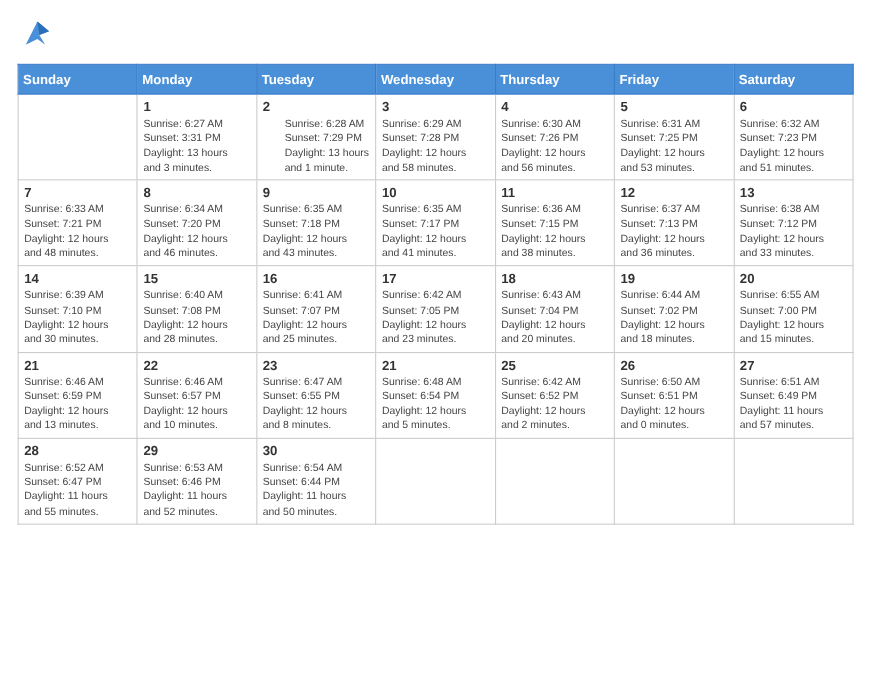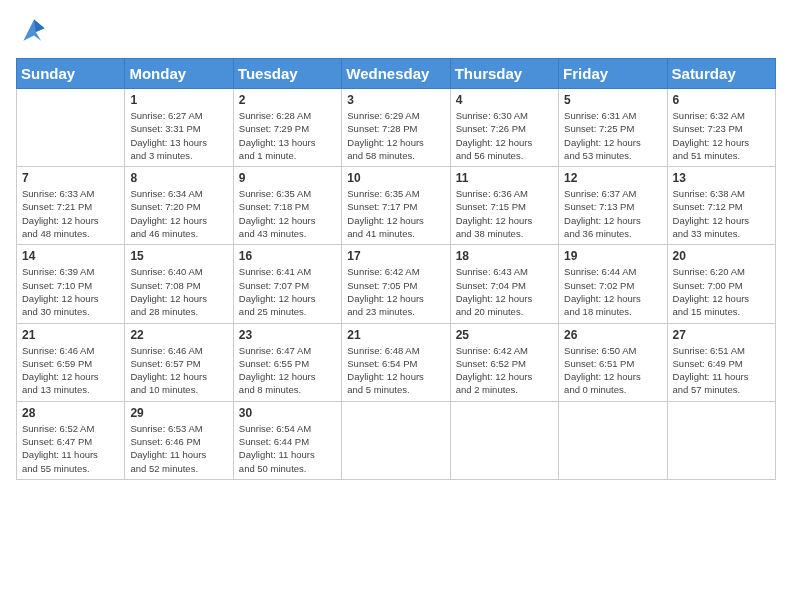--- a/index.html
+++ b/index.html
@@ -29,21 +29,21 @@
       color: #555;
     }
     .calendar-table {
       width: 100%;
       border-collapse: collapse;
       border: 1px solid #ccc;
     }
     .calendar-table th {
       background: #4a90d9;
       color: #fff;
-      font-size: 15px;
+      font-size: 12px;
       font-weight: bold;
       padding: 6px 4px;
       text-align: left;
       border: 1px solid #3a7bc8;
     }
     .calendar-table td {
       border: 1px solid #ccc;
       vertical-align: top;
       padding: 4px 5px;
       width: 108px;
@@ -128,21 +128,21 @@
         <td class="empty-cell"></td>
         <td>
           <span class="day-number">1</span>
           <div class="day-info" style="white-space: pre-line;">Sunrise: 6:27 AM
 Sunset: 3:31 PM
 Daylight: 13 hours
 and 3 minutes.</div>
         </td>
         <td>
           <span class="day-number">2</span>
-          <div class="day-info" style="white-space: pre-line;">Sunrise: 6:28 AM
+          <div class="day-info" style="white-space: pre-line; margin-left: 20px;">Sunrise: 6:28 AM
 Sunset: 7:29 PM
 Daylight: 13 hours
 and 1 minute.</div>
         </td>
         <td>
           <span class="day-number">3</span>
           <div class="day-info" style="white-space: pre-line;">Sunrise: 6:29 AM
 Sunset: 7:28 PM
 Daylight: 12 hours
 and 58 minutes.</div>
@@ -258,21 +258,21 @@
         </td>
         <td>
           <span class="day-number">19</span>
           <div class="day-info" style="white-space: pre-line;">Sunrise: 6:44 AM
 Sunset: 7:02 PM
 Daylight: 12 hours
 and 18 minutes.</div>
         </td>
         <td>
           <span class="day-number">20</span>
-          <div class="day-info" style="white-space: pre-line;">Sunrise: 6:20 AM
+          <div class="day-info" style="white-space: pre-line;">Sunrise: 6:55 AM
 Sunset: 7:00 PM
 Daylight: 12 hours
 and 15 minutes.</div>
         </td>
       </tr>
       <tr>
         <td>
           <span class="day-number">21</span>
           <div class="day-info" style="white-space: pre-line;">Sunrise: 6:46 AM
 Sunset: 6:59 PM

